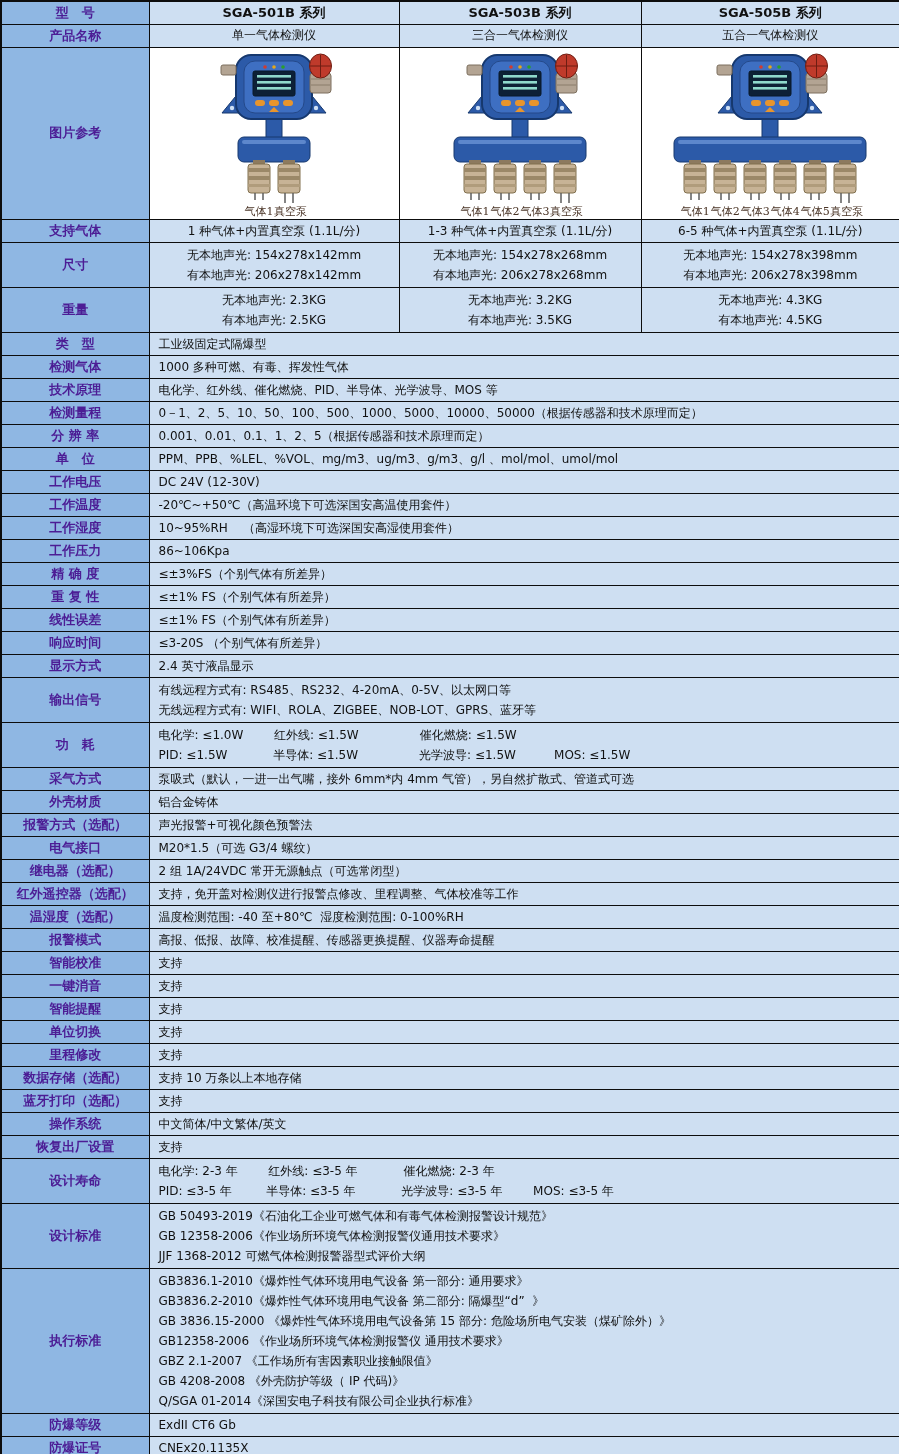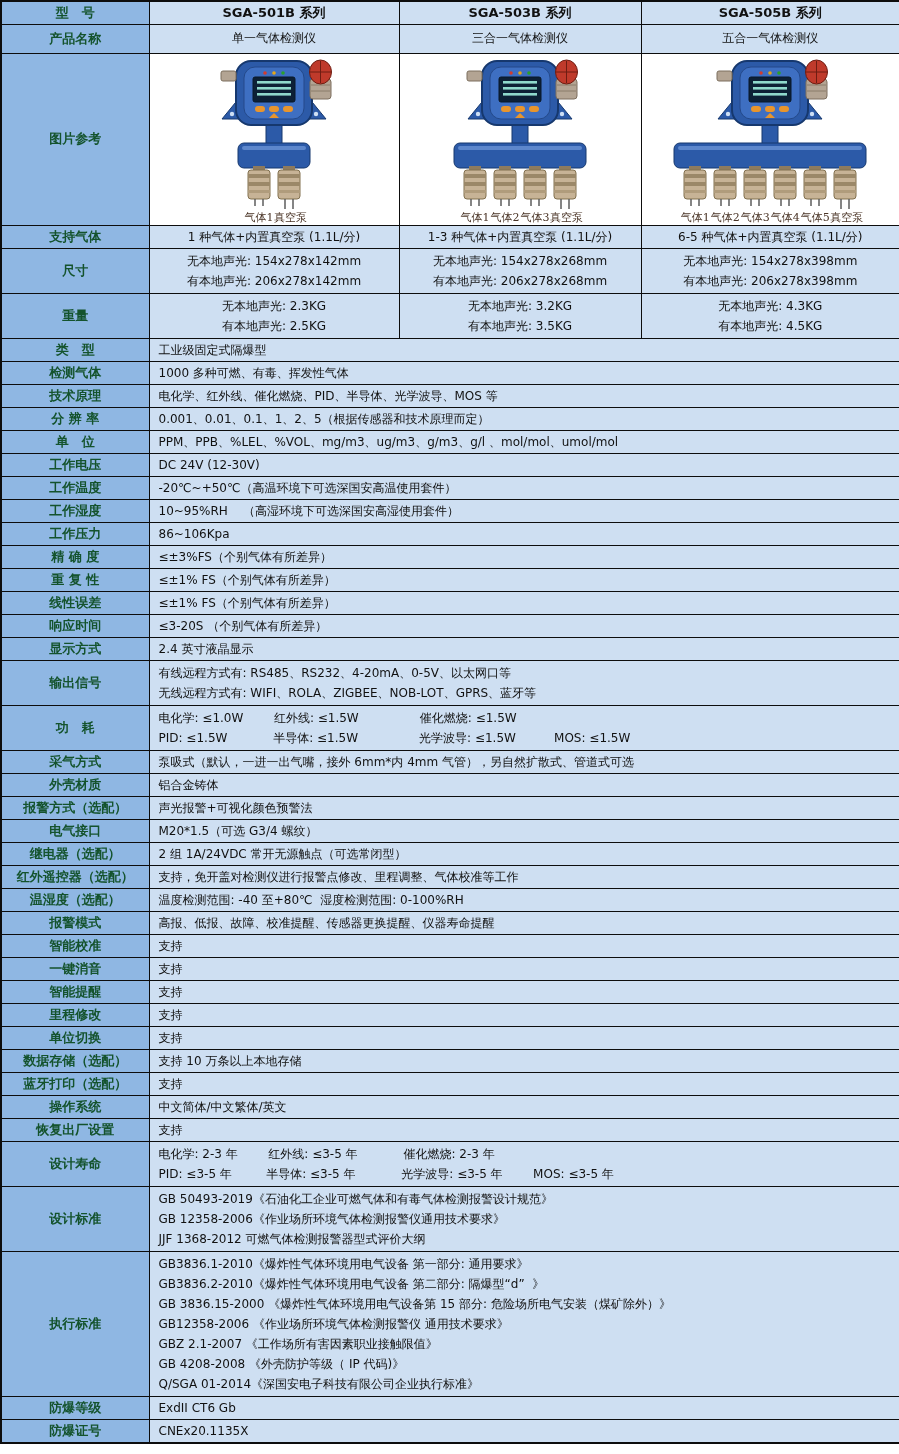--- a/index.html
+++ b/index.html
@@ -1,20 +1,20 @@
 <!DOCTYPE html>
 <html><head>
 <meta charset="utf-8">
 <style>
   * { box-sizing: border-box; }
   html,body { margin:0; padding:0; background:#ffffff; }
   body { width:899px; font-family:"DejaVu Sans","Liberation Sans",sans-serif; color:#111; }
   table.spec { border-collapse:collapse; width:899px; table-layout:fixed; border:2px solid #0d0d0d; }
   td { border:1px solid #0d0d0d; padding:0; vertical-align:middle; overflow:hidden; }
-  td.lbl { background:#8fb7e3; font-size:13px; font-weight:bold; text-align:center; color:#14532d; padding:0 14px; }
+  td.lbl { background:#8fb7e3; font-size:13px; font-weight:bold; text-align:center; color:#4c1d95; padding:0 14px; }
   td.val { background:#cedff2; font-size:12px; padding:1px 9px; text-align:left; }
   td.val.center { text-align:center; padding:1px 2px; }
   td.val.hdr { font-weight:bold; font-size:13px; }
   .line { line-height:20px; white-space:pre-wrap; }
   td.imgcell { background:#ffffff; text-align:center; vertical-align:top; padding-top:3px; }
   .devwrap { display:inline-block; }
   .sensor-labels { display:flex; justify-content:center; margin-top:-2px; }
   .sensor-labels span { width:30px; font-size:11px; line-height:10px; color:#4a3426;
       font-family:"DejaVu Serif","Liberation Serif",serif; text-align:center; white-space:nowrap; }
 </style>
@@ -28,21 +28,21 @@
       <col style="width:242px">
       <col style="width:259px">
   </colgroup>
   <tbody>
       <tr style="height: 23px;">
         <td class="lbl">型　号</td>
         <td class="val center hdr">SGA-501B 系列</td>
         <td class="val center hdr">SGA-503B 系列</td>
         <td class="val center hdr">SGA-505B 系列</td>
       </tr>
-      <tr style="height: 29px;">
+      <tr style="height: 23px;">
         <td class="lbl">产品名称</td>
         <td class="val center">单一气体检测仪</td>
         <td class="val center">三合一气体检测仪</td>
         <td class="val center">五合一气体检测仪</td>
       </tr>
       <tr style="height: 164px;">
         <td class="lbl">图片参考</td>
         <td class="imgcell"><div class="devwrap"><svg width="150" height="154" viewBox="0 0 150 154">
               <path d="M 41 40 L 23 62 L 41 62 Z" fill="#2c5aa8" stroke="#16386e"></path>
               <path d="M 109 40 L 127 62 L 109 62 Z" fill="#2c5aa8" stroke="#16386e"></path>
@@ -284,20 +284,26 @@
           <div class="line">1000 多种可燃、有毒、挥发性气体</div>
         </td>
       </tr>
       <tr style="height: 21px; margin-left: 9px;">
         <td class="lbl">技术原理</td>
         <td colspan="3" class="val">
           <div class="line">电化学、红外线、催化燃烧、PID、半导体、光学波导、MOS 等</div>
         </td>
       </tr>
       <tr style="height: 21px;">
+        <td class="lbl">检测量程</td>
+        <td colspan="3" class="val">
+          <div class="line">0－1、2、5、10、50、100、500、1000、5000、10000、50000（根据传感器和技术原理而定）</div>
+        </td>
+      </tr>
+      <tr style="height: 21px;">
         <td class="lbl">分 辨 率</td>
         <td colspan="3" class="val">
           <div class="line">0.001、0.01、0.1、1、2、5（根据传感器和技术原理而定）</div>
         </td>
       </tr>
       <tr style="height: 21px;">
         <td class="lbl">单　位</td>
         <td colspan="3" class="val">
           <div class="line">PPM、PPB、%LEL、%VOL、mg/m3、ug/m3、g/m3、g/l 、mol/mol、umol/mol</div>
         </td>
@@ -430,27 +436,27 @@
           <div class="line">支持</div>
         </td>
       </tr>
       <tr style="height: 21px;">
         <td class="lbl">智能提醒</td>
         <td colspan="3" class="val">
           <div class="line">支持</div>
         </td>
       </tr>
       <tr style="height: 21px;">
+        <td class="lbl">单位切换</td>
+        <td colspan="3" class="val">
+          <div class="line">支持</div>
+        </td>
+      </tr>
+      <tr style="height: 21px;">
         <td class="lbl">里程修改</td>
-        <td colspan="3" class="val">
-          <div class="line">支持</div>
-        </td>
-      </tr>
-      <tr style="height: 21px;">
-        <td class="lbl">单位切换</td>
         <td colspan="3" class="val">
           <div class="line">支持</div>
         </td>
       </tr>
       <tr style="height: 21px;">
         <td class="lbl">数据存储（选配）</td>
         <td colspan="3" class="val">
           <div class="line">支持 10 万条以上本地存储</div>
         </td>
       </tr>

